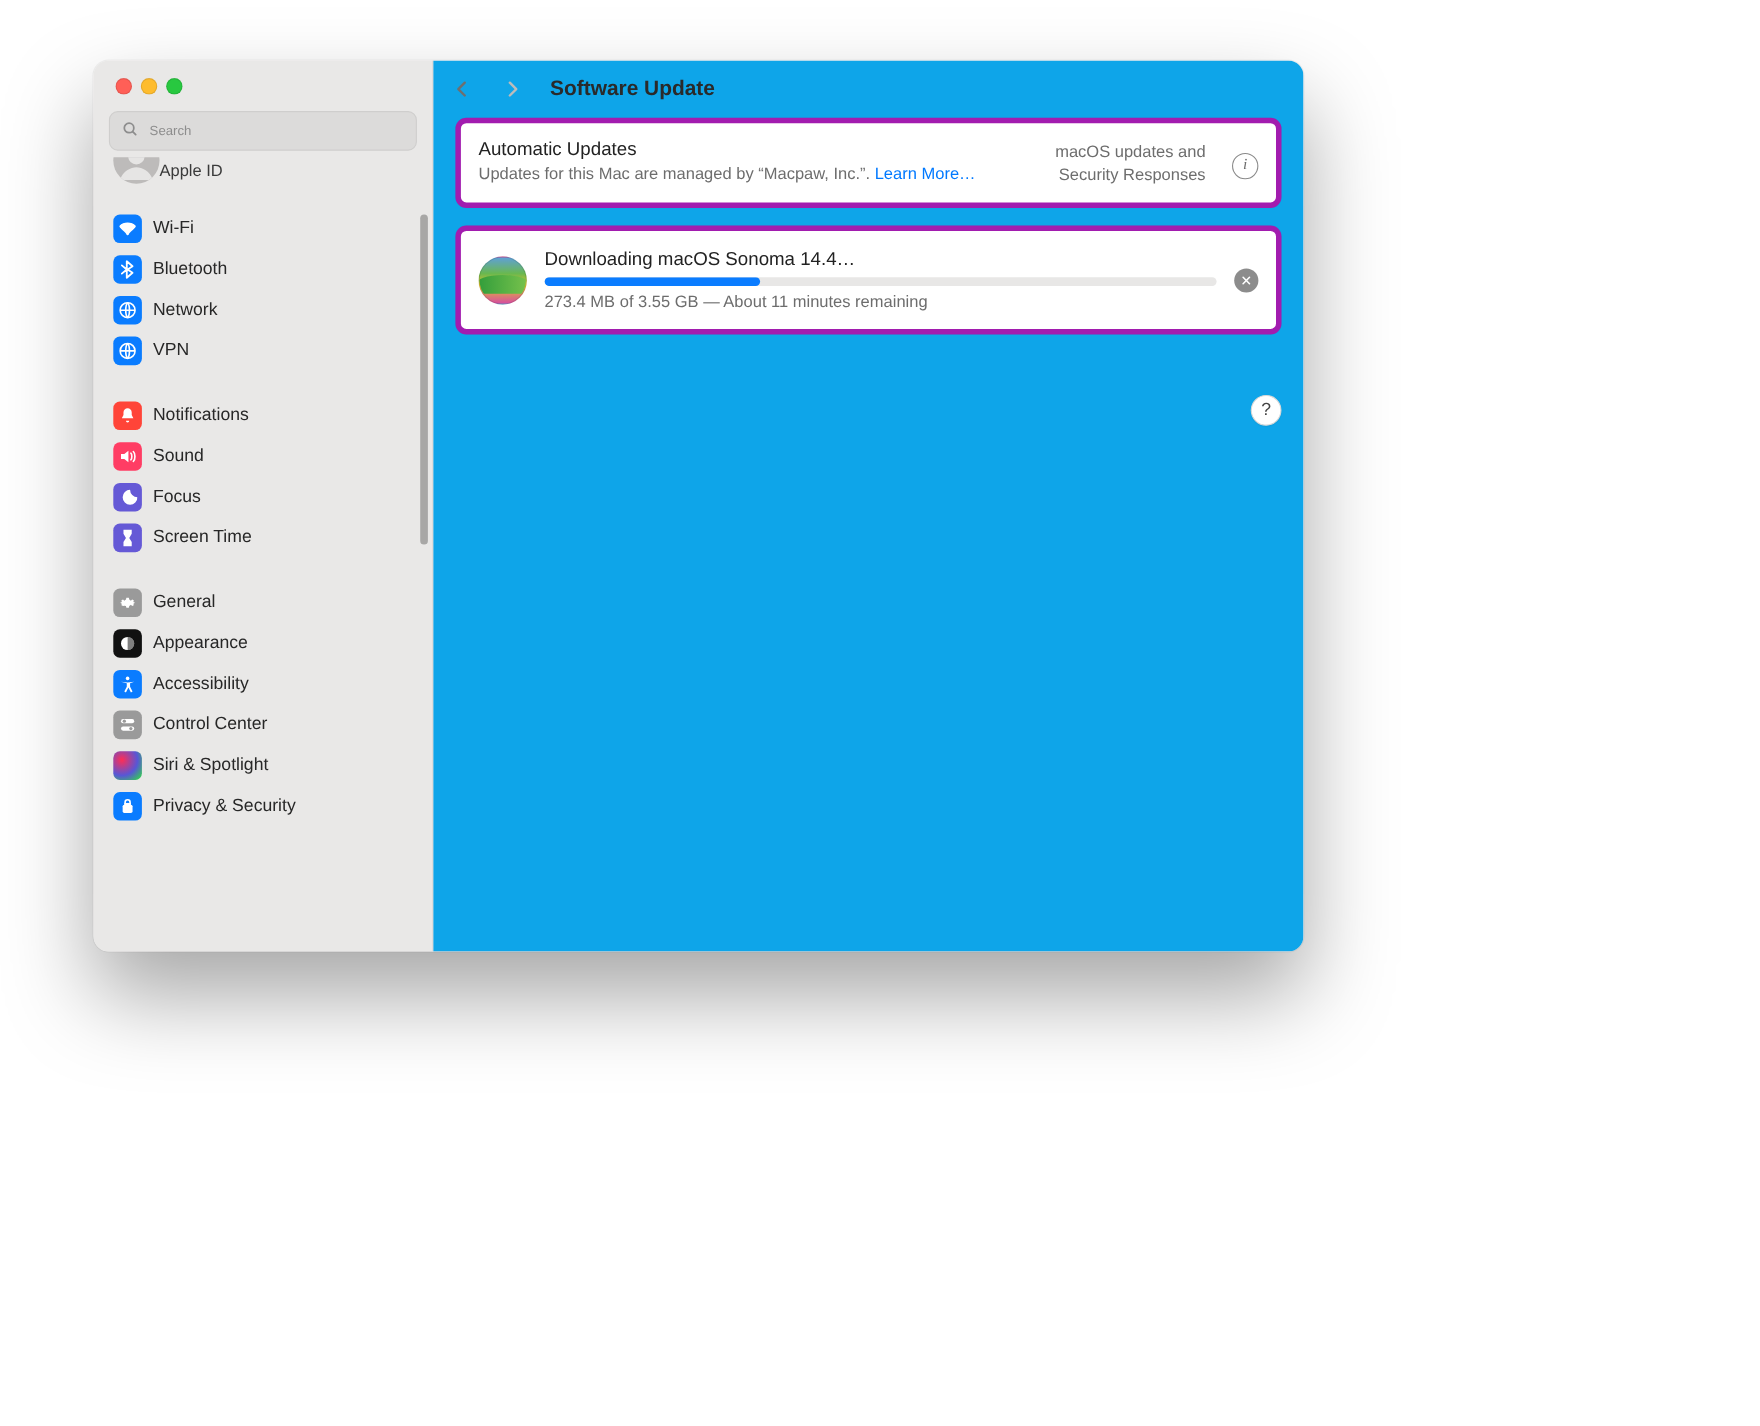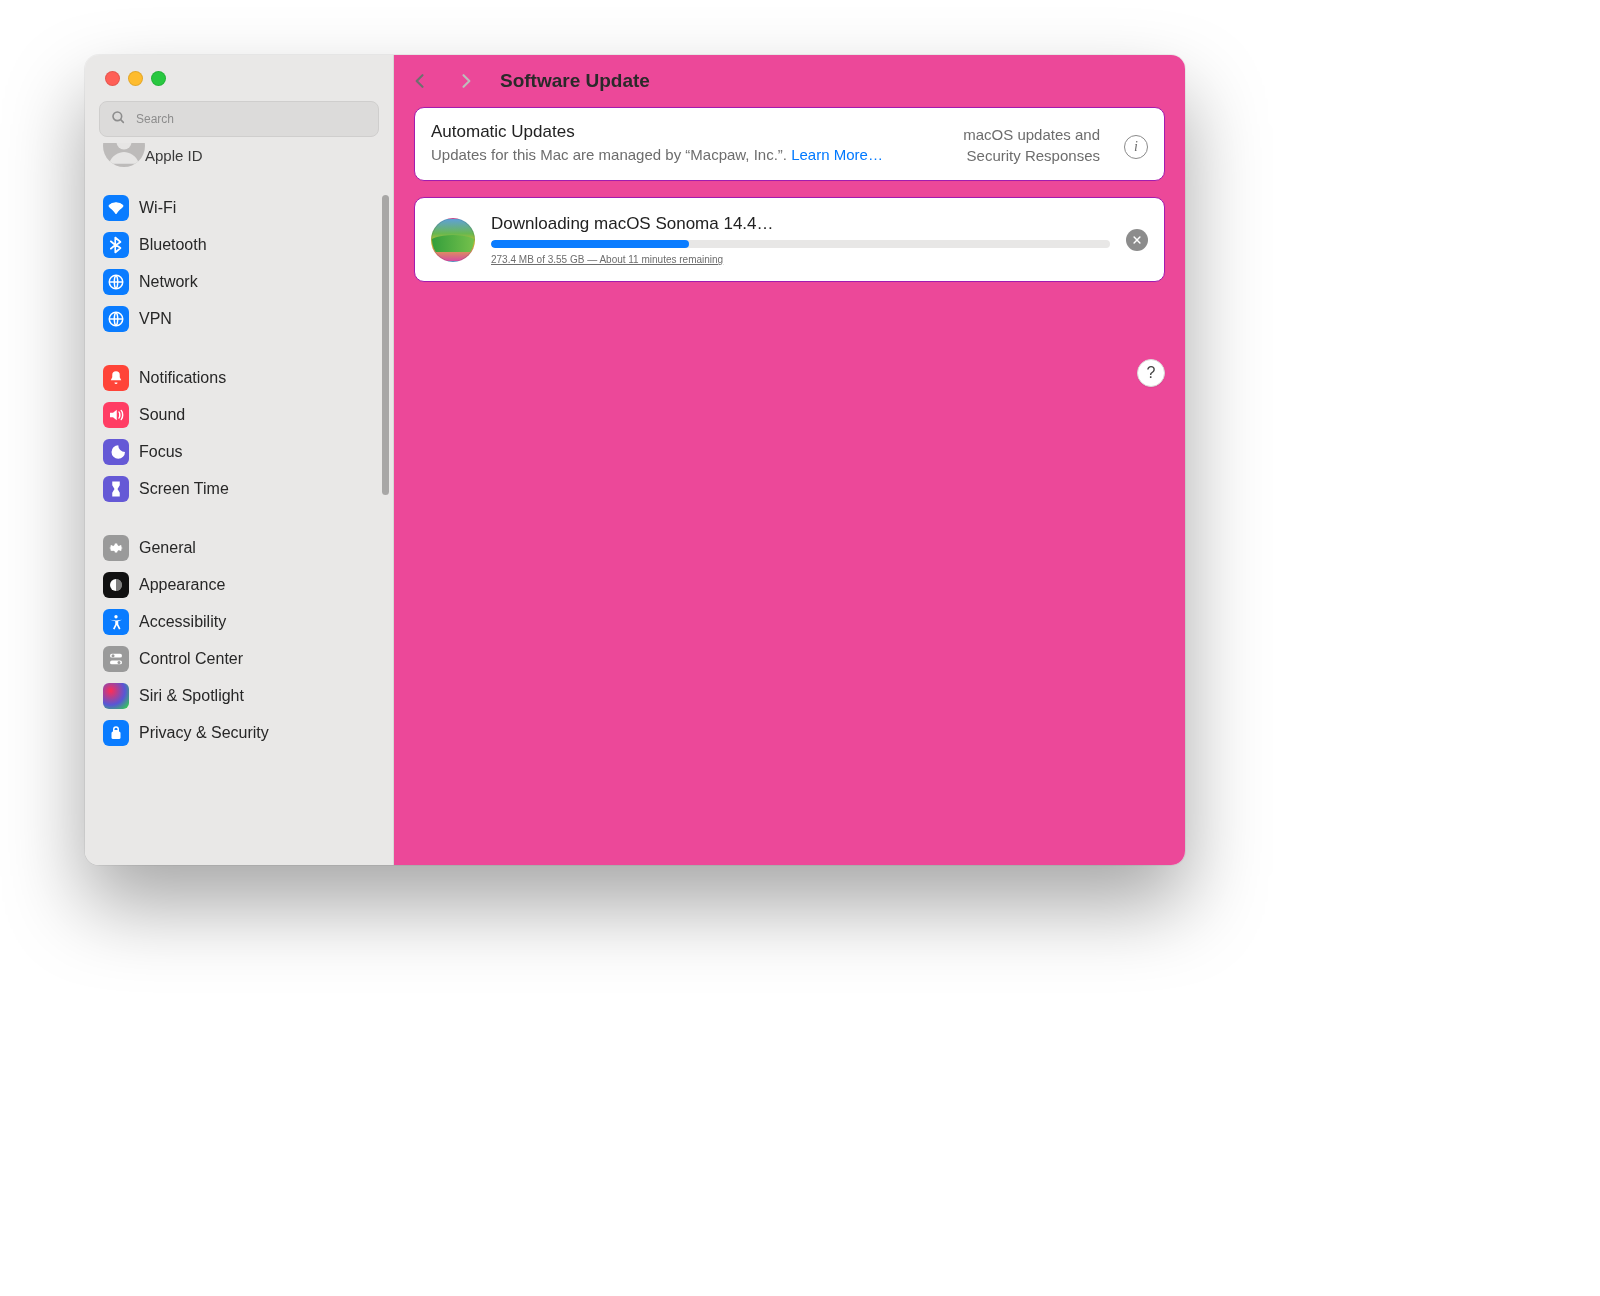--- a/index.html
+++ b/index.html
@@ -125,21 +125,21 @@
     top: 140px;
     width: 7px;
     height: 300px;
     background: rgba(0,0,0,0.28);
     border-radius: 4px;
   }
 
   
   .main {
     flex: 1;
-    background: #ec4899;
+    background: #0ea5e9;
     display: flex;
     flex-direction: column;
     position: relative;
   }
   .toolbar {
     height: 52px;
     display: flex;
     align-items: center;
     gap: 22px;
     padding: 0 14px;
@@ -154,21 +154,21 @@
     font-size: 19px;
     font-weight: 600;
     color: #2a2a2a;
   }
 
   .content {
     padding: 0 20px 20px 20px;
   }
   .card {
     background: #ffffff;
-    border: 1px solid #a21caf;
+    border: 5px solid #a21caf;
     border-radius: 10px;
     padding: 14px 16px;
     margin-bottom: 16px;
     box-shadow: 0 0 0 0.5px rgba(0,0,0,0.02);
   }
   .card.auto {
     display: flex;
     align-items: flex-start;
     gap: 20px;
   }
@@ -244,23 +244,22 @@
     border-radius: 4px;
     overflow: hidden;
   }
   .progress-fill {
     height:100%;
     background:#0a7cff;
     border-radius: 4px;
   }
   .dl-status {
     margin-top: 6px;
-    font-size: 10px;
+    font-size: 15px;
     color:#6d6d6d;
-    text-decoration:underline;
   }
   .cancel-btn {
     width:22px; height:22px; border-radius:50%;
     background:#8c8c8c;
     display:flex; align-items:center; justify-content:center;
     color:#fff;
     font-size:12px;
     flex-shrink:0;
   }
   .cancel-btn svg { width:10px; height:10px; fill:#fff; stroke:#fff; }

